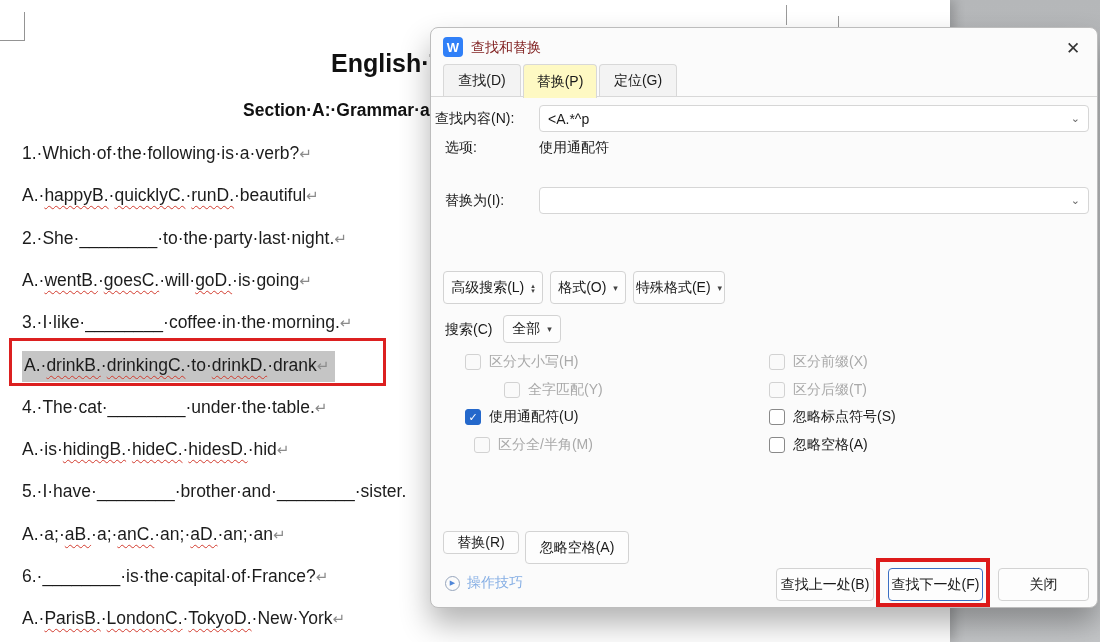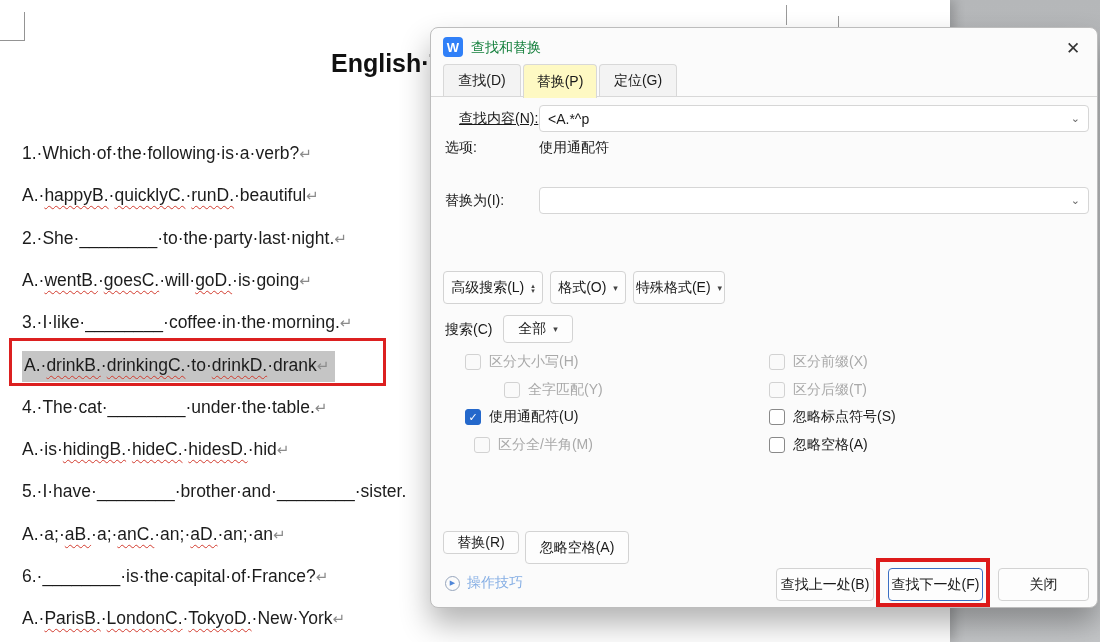--- a/index.html
+++ b/index.html
@@ -28,21 +28,21 @@
   .doc-redbox{position:absolute;left:9px;top:338px;width:377px;height:48px;
               border:3px solid #dc2020;z-index:3;box-sizing:border-box;}
 
   
   .dialog{position:absolute;left:430px;top:27px;width:668px;height:581px;z-index:10;
           background:#fbfbfb;border:1px solid #bdbdbd;border-radius:8px;
           box-shadow:0 16px 30px rgba(0,0,0,.30);box-sizing:border-box;}
   .dlg-icon{position:absolute;left:12px;top:9px;width:20px;height:20px;border-radius:4px;
             background:#3080f8;color:#fff;font-weight:bold;font-size:13px;
             display:flex;align-items:center;justify-content:center;}
-  .dlg-title{position:absolute;left:40px;top:11px;font-size:14px;color:#15803d;font-family:Liberation Serif, serif;}
+  .dlg-title{position:absolute;left:40px;top:11px;font-size:14px;color:#7f1d1d;font-family:Liberation Serif, serif;}
   .dlg-close{position:absolute;right:10px;top:6px;width:28px;height:28px;
              display:flex;align-items:center;justify-content:center;
              font-size:17px;color:#333;cursor:pointer;}
   .tabline{position:absolute;left:0;right:0;top:68px;height:1px;background:#d8d8d8;}
   .tab{position:absolute;top:36px;height:32px;border:1px solid #d8d8d8;border-bottom:none;
        border-radius:4px 4px 0 0;background:#f3f3f3;font-size:14px;color:#1a1a1a;
        display:flex;align-items:center;justify-content:center;box-sizing:border-box;}
   .tab.active{background:#fef9c3;height:34px;z-index:2;}
   .lbl{position:absolute;font-size:14px;color:#1a1a1a;white-space:pre;}
   .combo{position:absolute;height:27px;background:#fff;border:1px solid #d6d6d6;border-radius:4px;
@@ -73,20 +73,21 @@
 </head>
 <body>
 
 <div class="workspace"></div>
 
 <div class="page">
   <div class="corner-mark"></div>
   <div class="vmark vmark1"></div>
   <div class="vmark vmark2"></div>
   <div class="doc-title">English·T</div>
+  <div class="doc-subtitle">Section·A:·Grammar·a</div>
   <div id="doclines">
       <div class="docline" style="top: 143px;"><span>1.·Which·of·the·following·is·a·verb?</span><span class="pmark">↵</span></div>
       <div class="docline" style="top: 185.3px;"><span>A.·</span><span class="sp">happyB.</span><span>·</span><span class="sp">quicklyC.</span><span>·</span><span class="sp">runD.</span><span>·beautiful</span><span class="pmark">↵</span></div>
       <div class="docline" style="top: 227.6px;"><span>2.·She·________·to·the·party·last·night.</span><span class="pmark">↵</span></div>
       <div class="docline" style="top: 269.9px;"><span>A.·</span><span class="sp">wentB.</span><span>·</span><span class="sp">goesC.</span><span>·will·</span><span class="sp">goD.</span><span>·is·going</span><span class="pmark">↵</span></div>
       <div class="docline" style="top: 312.2px;"><span>3.·I·like·________·coffee·in·the·morning.</span><span class="pmark">↵</span></div>
       <div class="docline" style="top: 354.5px;"><span class="sel"><span>A.·</span><span class="sp">drinkB.</span><span>·</span><span class="sp">drinkingC.</span><span>·to·</span><span class="sp">drinkD.</span><span>·drank</span><span class="pmark">↵</span></span></div>
       <div class="docline" style="top: 396.8px;"><span>4.·The·cat·________·under·the·table.</span><span class="pmark">↵</span></div>
       <div class="docline" style="top: 439.1px;"><span>A.·is·</span><span class="sp">hidingB.</span><span>·</span><span class="sp">hideC.</span><span>·</span><span class="sp">hidesD.</span><span>·hid</span><span class="pmark">↵</span></div>
       <div class="docline" style="top: 481.4px;"><span>5.·I·have·________·brother·and·________·sister.</span></div>
@@ -102,21 +103,21 @@
   <div class="dlg-title">查找和替换</div>
   <div class="dlg-close">✕</div>
 
   <div id="tabbar">
       <div class="tab" style="left: 12px; width: 78px;">查找(D)</div>
       <div class="tab active" style="left: 92px; width: 74px;">替换(P)</div>
       <div class="tab" style="left: 168px; width: 78px;">定位(G)</div>
     </div>
   <div class="tabline"></div>
 
-  <div class="lbl" style="left:28px;top:82px;text-decoration:underline;">查找内容(N):</div>
+  <div class="lbl" style="left:4px;top:82px;">查找内容(N):</div>
   <div class="combo" style="left:108px;top:77px;width:550px;">
     <span>&lt;A.*^p</span>
     <span class="chev">⌄</span>
   </div>
 
   <div class="lbl" style="left:14px;top:111px;">选项:</div>
   <div class="lbl" style="left:108px;top:111px;">使用通配符</div>
 
   <div class="lbl" style="left:14px;top:164px;">替换为(I):</div>
   <div class="combo" style="left:108px;top:159px;width:550px;">
@@ -134,21 +135,21 @@
   <div class="btn" style="left:119px;top:243px;width:76px;height:33px;">
     <span>格式(O)</span>
     <span class="arrow">▾</span>
   </div>
   <div class="btn" style="left:202px;top:243px;width:92px;height:33px;">
     <span>特殊格式(E)</span>
     <span class="arrow">▾</span>
   </div>
 
   <div class="lbl" style="left:14px;top:293px;">搜索(C)</div>
-  <div class="btn" style="left:72px;top:287px;width:70px;height:28px;">
+  <div class="btn" style="left:72px;top:287px;width:58px;height:28px;">
     <span>全部</span>
     <span class="arrow">▾</span>
   </div>
 
   <div id="cbleft">
       <div class="cb disabled" style="left: 34px; top: 325px;">
         <span class="box"></span>
         <span>区分大小写(H)</span>
       </div>
       <div class="cb disabled" style="left: 34px; top: 352.7px; padding-left: 39px;">

